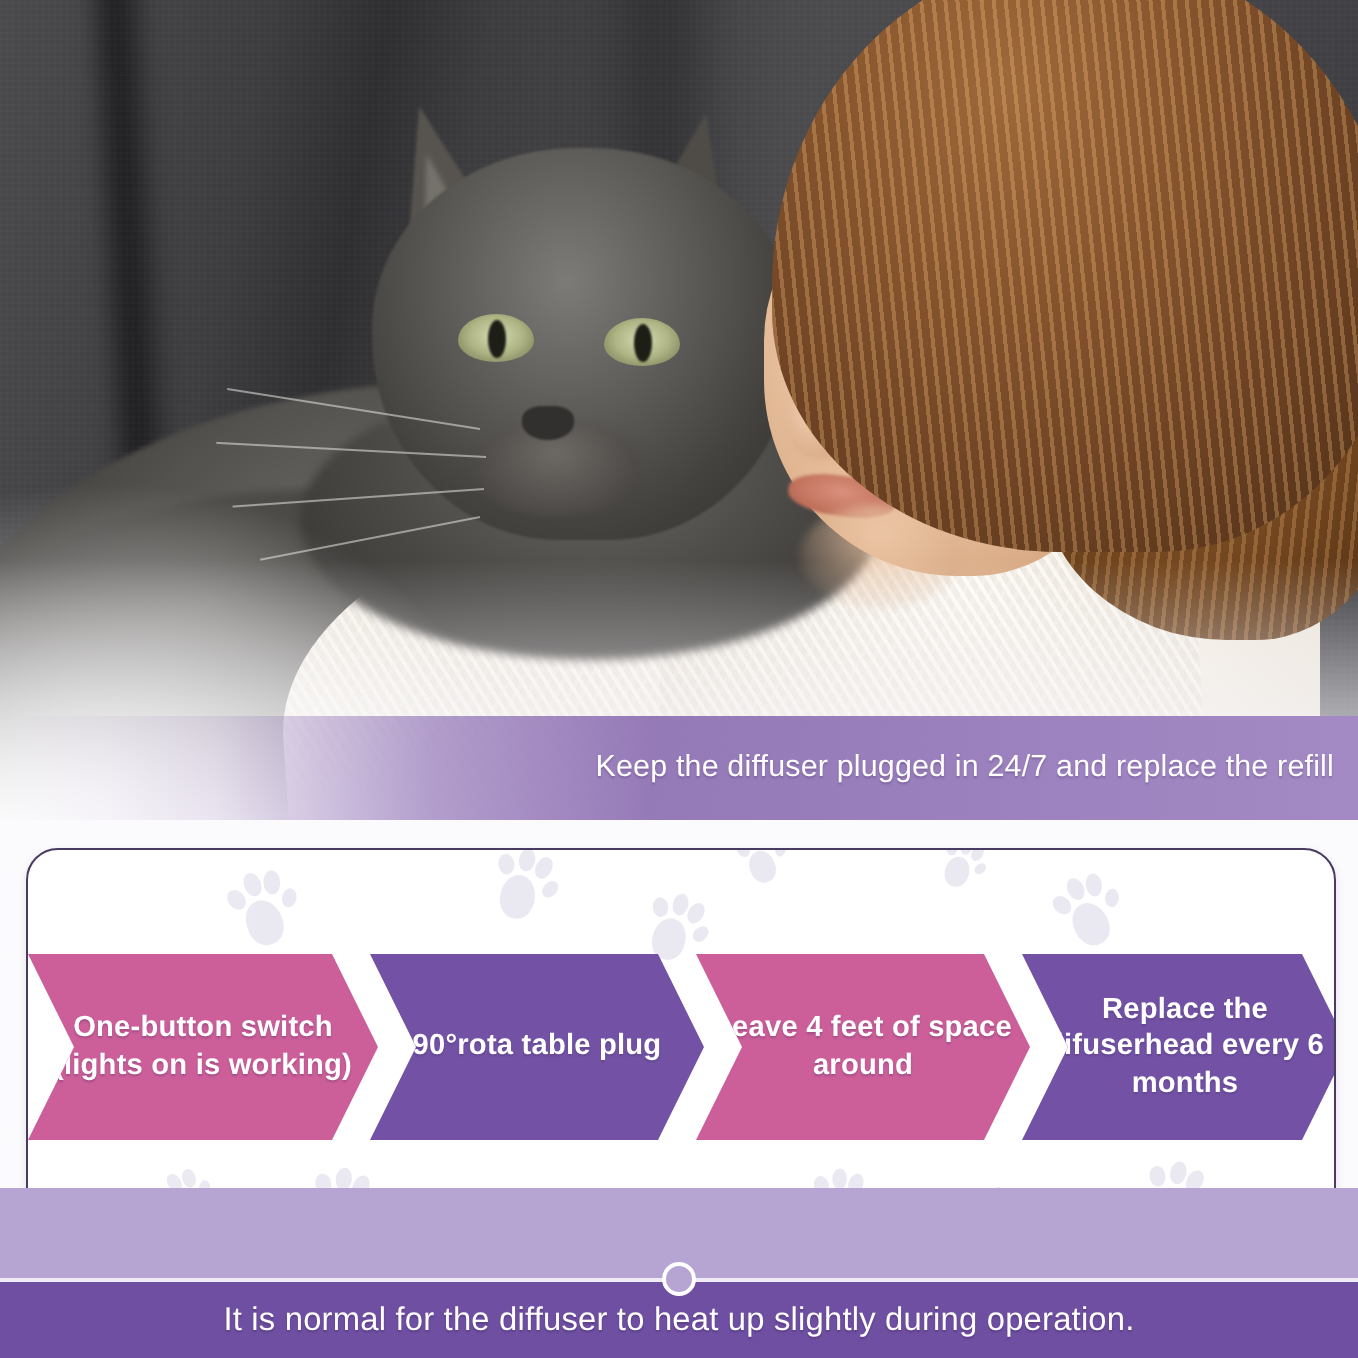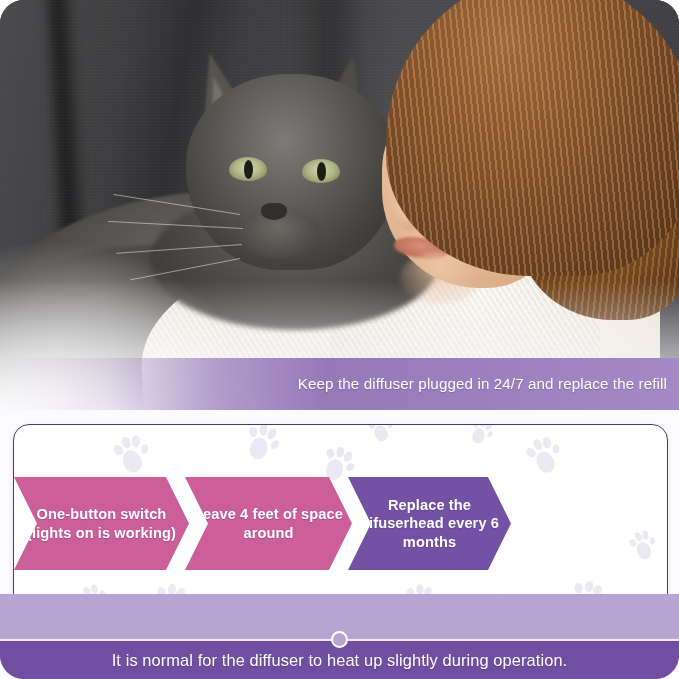--- a/index.html
+++ b/index.html
@@ -1,21 +1,21 @@
 <!DOCTYPE html>
 <html><head>
 <meta charset="utf-8">
 <style>
   html,body{margin:0;padding:0;}
   body{
     width:679px;height:679px;overflow:hidden;
     font-family:"Liberation Sans","DejaVu Sans",sans-serif;
     background:#ffffff;
   }
-  .page{position:relative;width:679px;height:679px;overflow:hidden;background:#ec4899;border-radius:24px;}
+  .page{position:relative;width:679px;height:679px;overflow:hidden;background:#ec4899;}
 
   
   .photo{position:absolute;left:0;top:0;width:679px;height:410px;overflow:hidden;background:#3a3a3c;}
   .couch{
     position:absolute;inset:0;
     background:
       linear-gradient(100deg,#4a4a4c 0%,#3d3d3f 18%,#2e2e30 26%,#3c3c3e 33%,#4b4b4d 55%,#46464a 78%,#3b3b3f 100%);
   }
   .couch-seam{
     position:absolute;left:52px;top:-20px;width:34px;height:430px;
@@ -350,20 +350,23 @@
         <i class="pad t2"></i>
         <i class="pad t3"></i>
         <i class="pad t4"></i>
         <i class="pad big"></i>
       </div>
 
     <div class="arrows">
       <div class="arrow a1">
         <span class="arrow-label">One-button switch (lights on is working)</span>
       </div>
+      <div class="arrow a2">
+        <span class="arrow-label">90°rota table plug</span>
+      </div>
       <div class="arrow a3">
         <span class="arrow-label">Leave 4 feet of space around</span>
       </div>
       <div class="arrow a4">
         <span class="arrow-label">Replace the difuserhead every 6 months</span>
       </div>
     </div>
   </div>
 
   <div class="band-light"></div>

